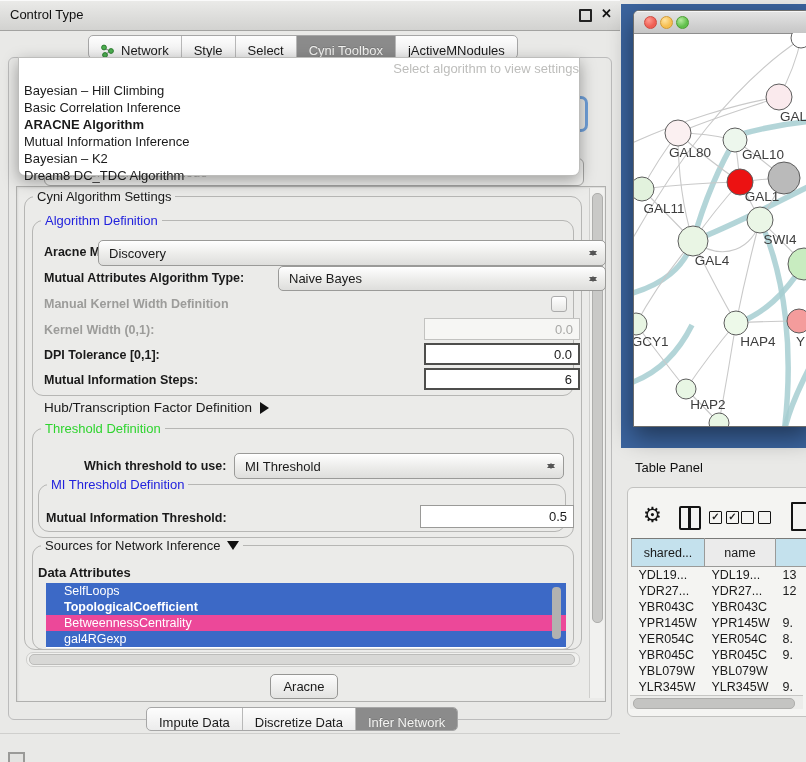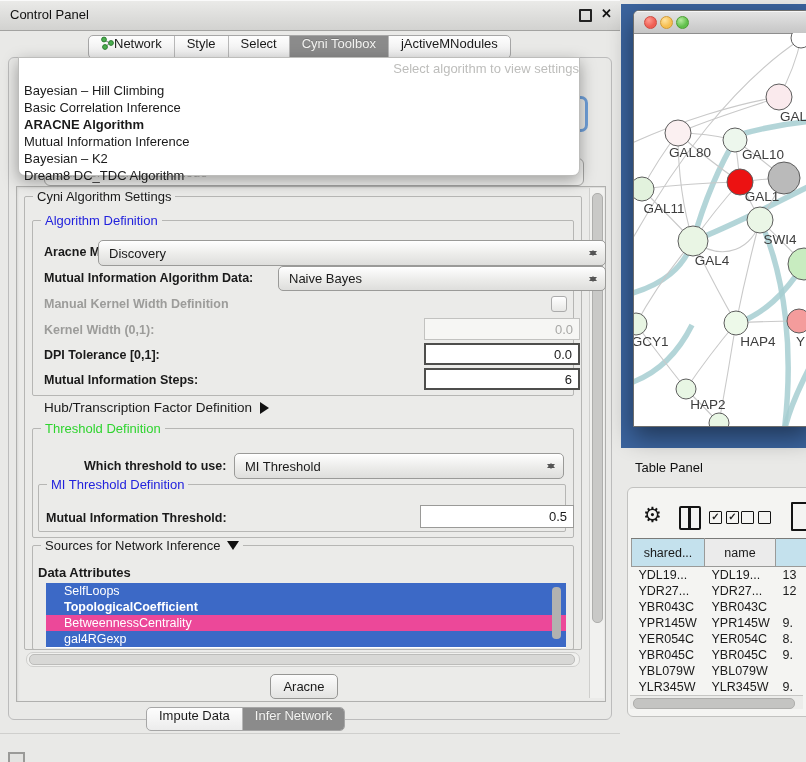--- a/index.html
+++ b/index.html
@@ -7,34 +7,34 @@
        font-family:"Liberation Sans",sans-serif;color:#1a1a1a;-webkit-font-smoothing:antialiased}
   .abs{position:absolute}
   
   #titlebar{left:0;top:0;width:620px;height:30px;background:linear-gradient(#ebebe9,#d2d2d0);
             border-bottom:1px solid #a3a3a1;box-shadow:inset 0 1px 0 #fafafa}
   #title-text{left:10px;top:7px;font-size:13px;color:#111}
   #float-icon{right:28px;top:9px;width:9px;height:9px;border:2px solid #222;border-radius:1px}
   #close-icon{right:8px;top:6px;font-size:13px;font-weight:bold;color:#111}
   .tabgroup{display:inline-flex;border:1px solid #a6a6a6;border-radius:5px;overflow:hidden;
             background:linear-gradient(#fdfdfd,#ececec);height:22px}
-  .tab{display:flex;align-items:flex-start;gap:0;padding:0 12px;font-size:13px;color:#1a1a1a;
+  .tab{display:flex;align-items:flex-end;gap:7px;padding:0 12px;font-size:13px;color:#1a1a1a;
        border-left:1px solid #b8b8b8;white-space:nowrap}
   .tab:first-child{border-left:none}
   .tab.sel{background:#8b8b8b;color:#f3f3f1;text-shadow:0 -1px 0 #777}
   #tabs-top{left:88px;top:35px}
   #tabs-bottom{left:146px;top:707px}
   #outer-box{left:8px;top:57px;width:602px;height:661px;border:1px solid #bcbcbc;border-radius:6px;background:#e9e9e7}
   #settings-panel{left:16px;top:186px;width:588px;height:514px;background:#ebebe9;
                   border:1px solid #b0b0ae;box-shadow:inset 1px 1px 2px rgba(0,0,0,.08)}
   .vscroll{width:14px;background:#f1f1ef;border-left:1px solid #cfcfcd}
   #panel-vscroll{left:589px;top:188px;width:14px;height:510px}
   #panel-vscroll .thumb{position:absolute;left:2px;top:5px;width:9px;height:428px;background:#c9c9c7;
                         border:1px solid #aeaeac;border-radius:5px}
-  .groupbox{border:1px solid #b6b6b4;border-radius:2px}
+  .groupbox{border:1px solid #b6b6b4;border-radius:11px}
   .grouplabel{position:absolute;top:-8px;left:8px;background:#ebebe9;padding:0 4px;font-size:13px;white-space:nowrap}
   .blue{color:#2222dd}.green{color:#2fd42f}
   .fieldlabel{font-size:12.5px;font-weight:bold;white-space:nowrap}
   .fieldlabel.dis{color:#9c9c9a}
   .combo{border:1px solid #9a9a98;border-radius:5px;background:linear-gradient(#ffffff,#ececea 55%,#dededc);
          box-shadow:inset 0 1px 0 #fff;font-size:13px;display:flex;align-items:center;padding:0 22px 0 10px}
   .spin{position:absolute;right:7px;top:50%;margin-top:-7px;width:9px;height:14px}
   .spin:before{content:"";position:absolute;left:0;top:0;border:4px solid transparent;border-bottom:5px solid #555}
   .spin:after{content:"";position:absolute;left:0;bottom:0;border:4px solid transparent;border-top:5px solid #555}
   .tfield{background:#fff;border:1px solid #9a9a98;font-size:13px;text-align:right;padding:0 6px;
@@ -93,21 +93,21 @@
   #yeast-table th.gray-h{background:#ebebeb}
   #yeast-table td{height:16px;font-size:12.5px;padding:0 0 0 7px;white-space:nowrap;overflow:hidden}
   #tb-hscroll{left:630px;top:695px;width:173px;height:13px;background:#ececea;border-top:1px solid #c6c6c4;z-index:5}
   #tb-hscroll .thumb{position:absolute;left:3px;top:2px;width:160px;height:9px;background:#c4c4c2;border:1px solid #aeaeac;border-radius:5px}
   svg text{font-family:"Liberation Sans",sans-serif}
 </style>
 </head>
 <body>
 
 <div class="abs" id="titlebar">
-  <span class="abs" id="title-text">Control Panel</span>
+  <span class="abs" id="title-text">Control Type</span>
   <span class="abs" id="float-icon"></span>
   <span class="abs" id="close-icon">✕</span>
 </div>
 
 <div class="abs" id="outer-box"></div>
 
 <div class="abs tabgroup" id="tabs-top">
     <div class="tab">
       <svg width="13" height="14" viewBox="0 0 13 14">
         <line x1="3" y1="4" x2="9" y2="7" stroke="#7a7a7a"></line>
@@ -142,21 +142,21 @@
 </div>
 
 <div class="abs groupbox" style="left:32px;top:220px;width:540px;height:174px">
   <span class="grouplabel blue">Algorithm Definition</span>
 </div>
 <span class="abs fieldlabel" style="left:44px;top:245px">Aracne Mode:</span>
 <div class="abs combo" style="left:98px;top:240px;width:474px;height:24px">
   <span>Discovery</span>
   <span class="spin"></span>
 </div>
-<span class="abs fieldlabel" style="left:44px;top:271px">Mutual Information Algorithm Data:</span>
+<span class="abs fieldlabel" style="left:44px;top:271px">Mutual Attributes Algorithm Type:</span>
 <div class="abs combo" style="left:278px;top:266px;width:294px;height:23px">
   <span>Naive Bayes</span>
   <span class="spin"></span>
 </div>
 <span class="abs fieldlabel dis" style="left:44px;top:297px">Manual Kernel Width Definition</span>
 <span class="abs checkbox" style="left:551px;top:296px"></span>
 <span class="abs fieldlabel dis" style="left:44px;top:323px">Kernel Width (0,1):</span>
 <div class="abs tfield dis" style="left:424px;top:318px;width:142px;height:20px">0.0</div>
 <span class="abs fieldlabel" style="left:44px;top:348px">DPI Tolerance [0,1]:</span>
 <div class="abs tfield strong" style="left:424px;top:343px;width:140px;height:18px">0.0</div>
@@ -195,20 +195,23 @@
     <div class="thumb"></div>
   </div>
 <div class="abs" id="hscroll">
     <div class="thumb"></div>
   </div>
 
 <div class="abs" id="apply-btn">Aracne</div>
 <div class="abs tabgroup" id="tabs-bottom">
     <div class="tab">
       <span>Impute Data</span>
+    </div>
+    <div class="tab">
+      <span>Discretize Data</span>
     </div>
     <div class="tab sel">
       <span>Infer Network</span>
     </div>
   </div>
 <div class="abs" id="bottom-sep"></div>
 <div class="abs" id="mini-icon"></div>
 
 <div class="abs" id="focus-sliver"></div>
 <div class="abs" id="hidden-combo">

